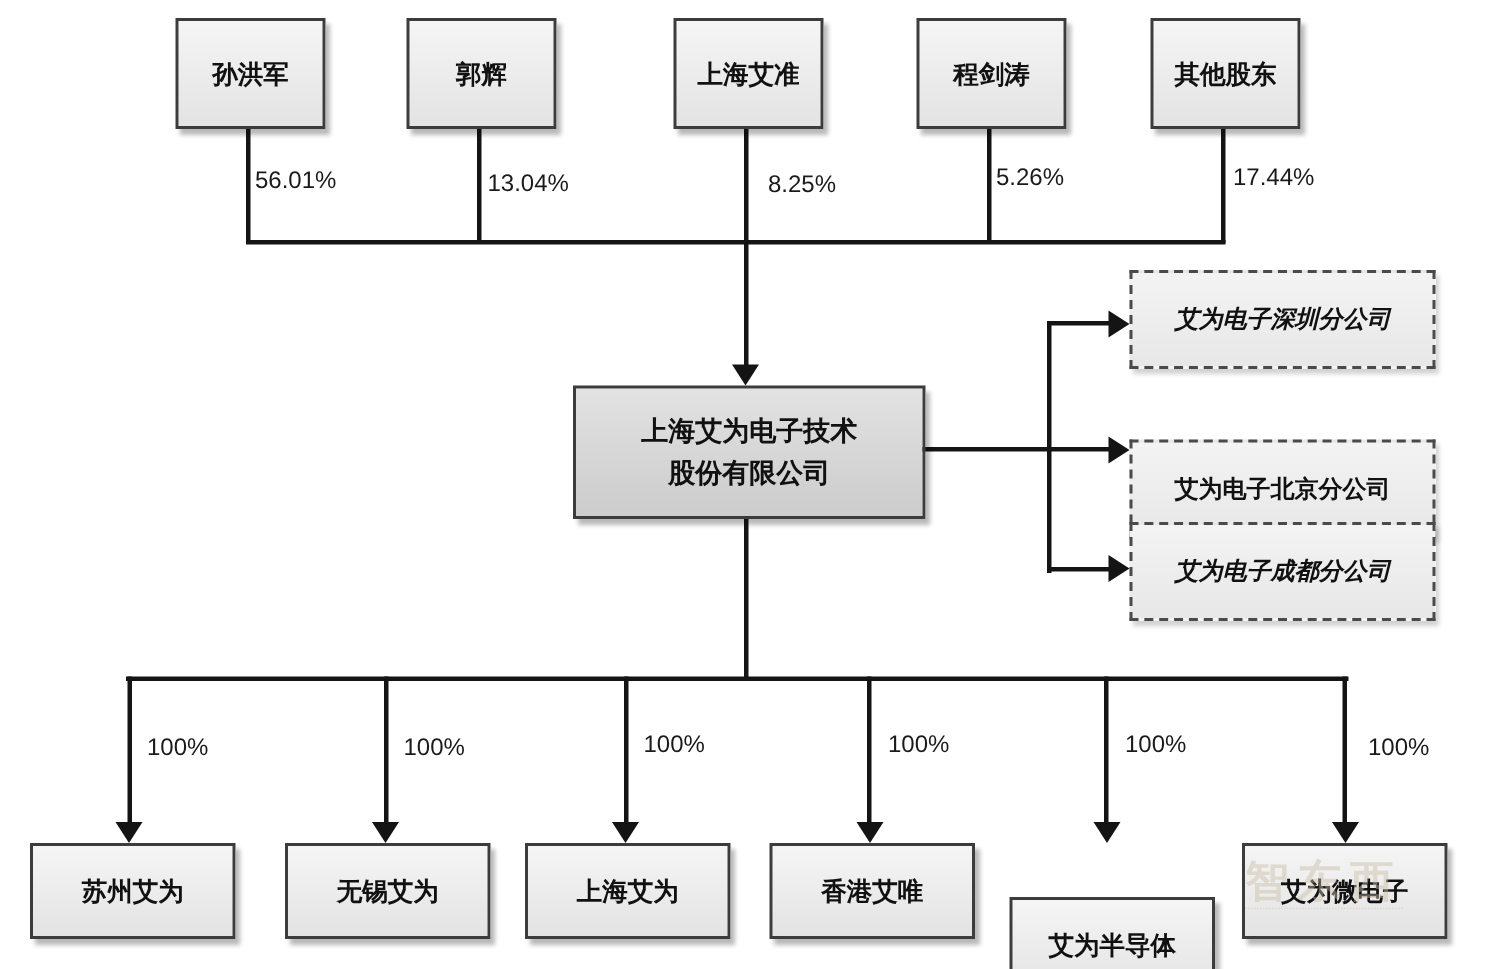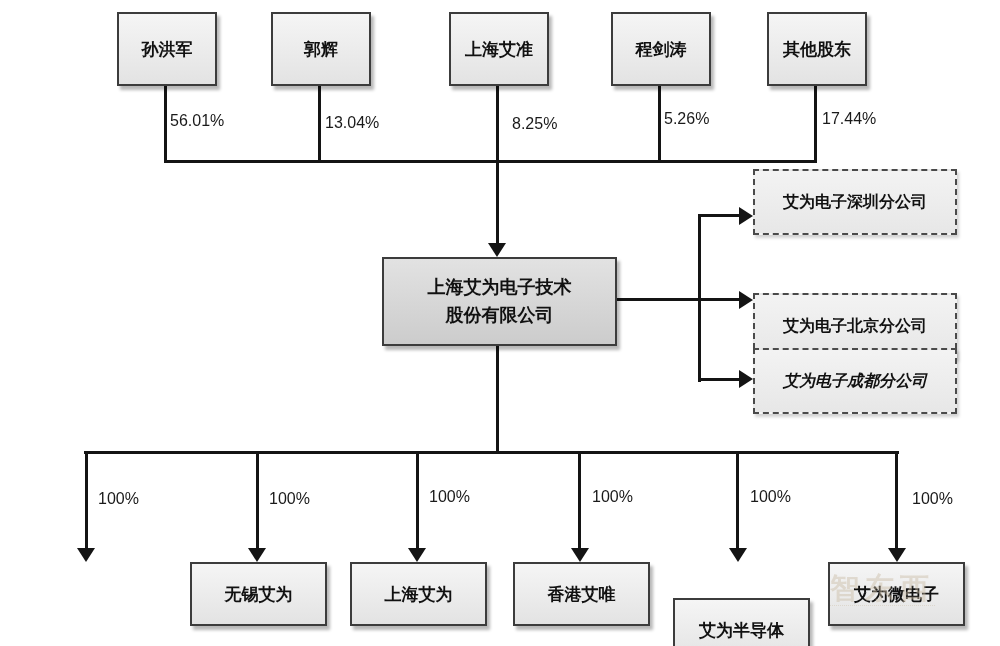--- a/index.html
+++ b/index.html
@@ -114,37 +114,40 @@
   <div class="pct" style="left:664px; top:110px;">5.26%</div>
   <div class="pct" style="left:822px; top:110px;">17.44%</div>
 
   <div class="node main" style="left:382px; top:257px; width:231px; height:85px;">
     <div>
       <span style="display:block;">上海艾为电子技术</span>
       <span style="display:block;">股份有限公司</span>
     </div>
   </div>
 
-  <div class="node dashed" style="left:753px; top:169px; width:200px; height:62px;">
+  <div class="node dashed" style="left:753px; top:180px; width:200px; height:62px;font-style:italic;">
     <span>艾为电子深圳分公司</span>
   </div>
   <div class="node dashed" style="left:753px; top:269px; width:200px; height:62px;margin-top:24px;">
     <span>艾为电子北京分公司</span>
   </div>
   <div class="node dashed kai" style="left:753px; top:348px; width:200px; height:62px;">
     <span>艾为电子成都分公司</span>
   </div>
 
   <div class="pct" style="left:98px;  top:490px;">100%</div>
   <div class="pct" style="left:269px; top:490px;">100%</div>
   <div class="pct" style="left:429px; top:488px;">100%</div>
   <div class="pct" style="left:592px; top:488px;">100%</div>
   <div class="pct" style="left:750px; top:488px;">100%</div>
   <div class="pct" style="left:912px; top:490px;">100%</div>
 
+  <div class="node" style="left:20px;  top:562px; width:133px; height:60px;">
+    <span>苏州艾为</span>
+  </div>
   <div class="node" style="left:190px; top:562px; width:133px; height:60px;">
     <span>无锡艾为</span>
   </div>
   <div class="node" style="left:350px; top:562px; width:133px; height:60px;">
     <span>上海艾为</span>
   </div>
   <div class="node" style="left:513px; top:562px; width:133px; height:60px;">
     <span>香港艾唯</span>
   </div>
   <div class="node" style="left:673px; top:562px; width:133px; height:60px;margin-top:36px;">

